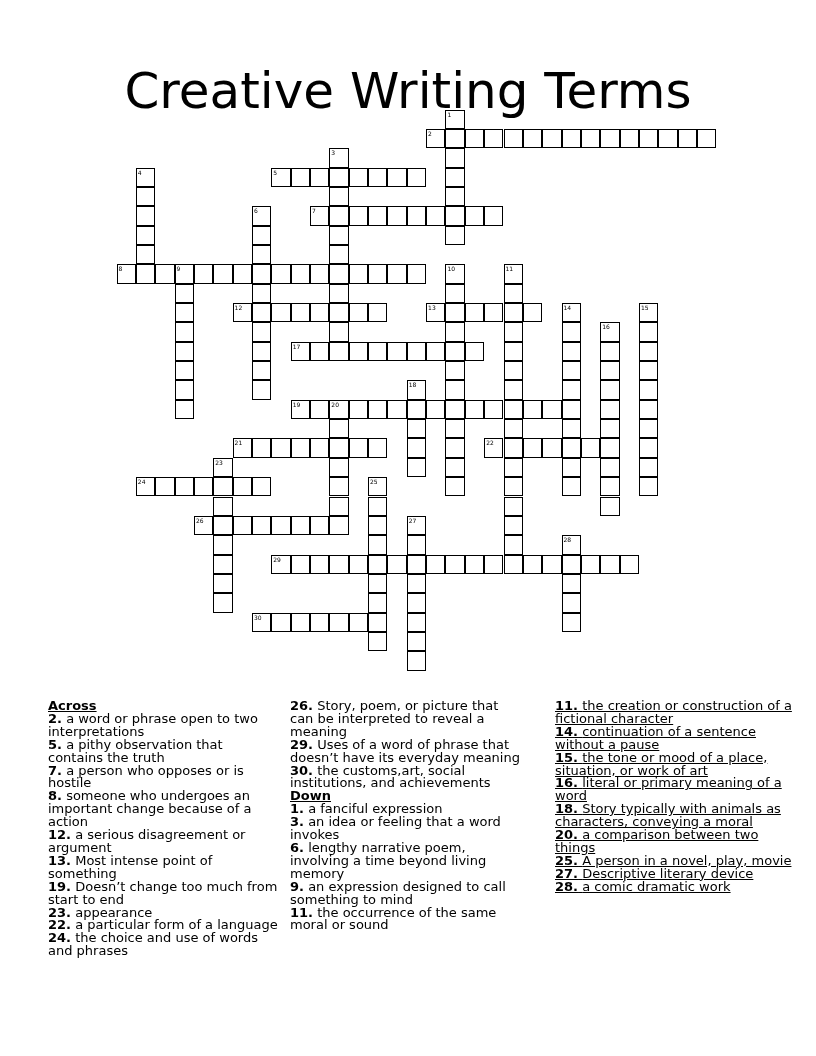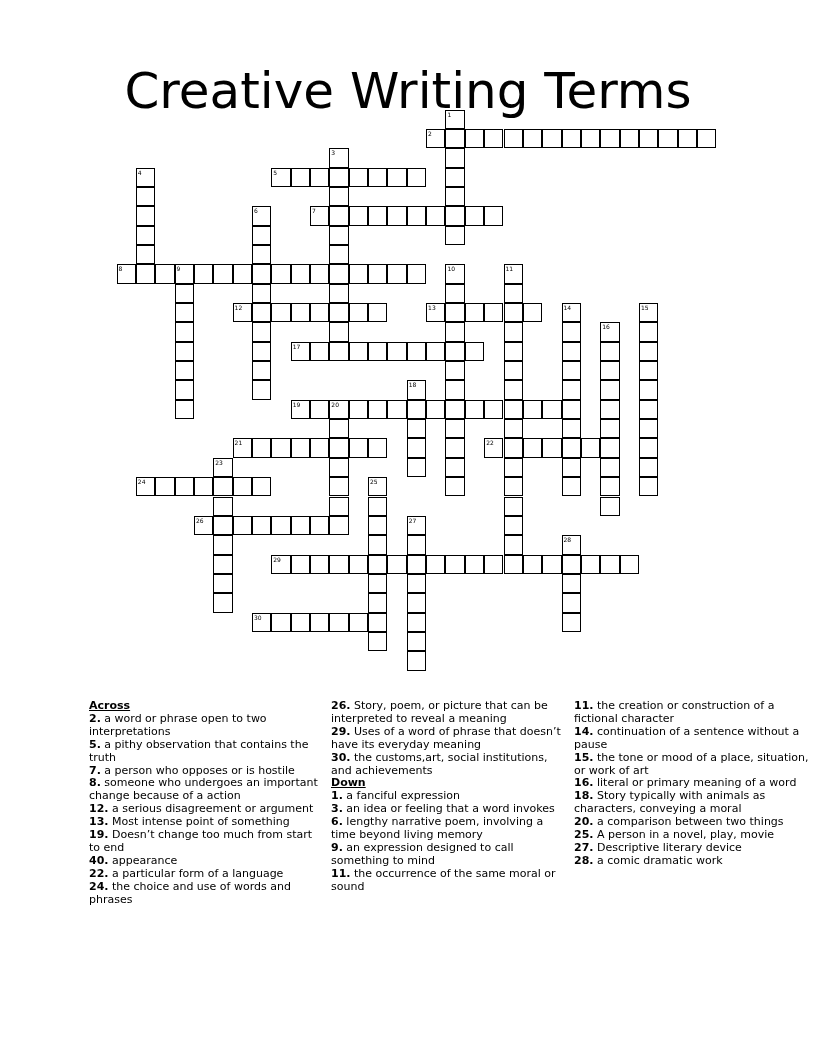--- a/index.html
+++ b/index.html
@@ -1,24 +1,24 @@
 <!DOCTYPE html>
 <html><head>
 <meta charset="utf-8">
 <style>
   html, body { margin: 0; padding: 0; background: #ffffff; }
   body { width: 816px; height: 1056px; position: relative; overflow: hidden; font-family: "DejaVu Sans", sans-serif; color: #000; }
   .title { position: absolute; left: 0; top: 28px; width: 816px; text-align: center; font-size: 50px; font-family: "DejaVu Sans", sans-serif; font-weight: normal; letter-spacing: 0px; color: #000; }
   .grid { position: absolute; left: 0; top: 0; width: 816px; height: 690px; }
   .cell { position: absolute; width: 19.35px; height: 19.35px; box-sizing: border-box; border: 1px solid #000; background: #fff; margin-left: -0.5px; margin-top: -0.5px; }
   .num { position: absolute; left: 1px; top: 0px; font-size: 6px; line-height: 7px; font-family: "DejaVu Sans", sans-serif; color: #000; }
-  .clues { position: absolute; top: 700px; font-size: 11px; line-height: 12.9px; font-family: "DejaVu Sans", sans-serif; margin-left: 41px; }
+  .clues { position: absolute; top: 700px; font-size: 13px; line-height: 12.9px; font-family: "DejaVu Sans", sans-serif; }
   .col1 { left: 48px; width: 232px; }
   .col2 { left: 290px; width: 232px; }
-  .col3 { left: 533px; width: 240px; }
+  .col3 { left: 555px; width: 240px; text-decoration: underline; }
   .heading { font-weight: bold; text-decoration: underline; display: block; }
   .clue { display: block; }
   .clue b { font-weight: bold; }
 </style>
 </head>
 <body>
 
 <h1 class="title">Creative Writing Terms</h1>
 
 <div class="grid" id="grid">
@@ -341,21 +341,21 @@
 
 <div class="clues col1">
   <span class="heading">Across</span>
   <span class="clue"><b>2.</b> <span>a word or phrase open to two interpretations</span></span>
   <span class="clue"><b>5.</b> <span>a pithy observation that contains the truth</span></span>
   <span class="clue"><b>7.</b> <span>a person who opposes or is hostile</span></span>
   <span class="clue"><b>8.</b> <span>someone who undergoes an important change because of a action</span></span>
   <span class="clue"><b>12.</b> <span>a serious disagreement or argument</span></span>
   <span class="clue"><b>13.</b> <span>Most intense point of something</span></span>
   <span class="clue"><b>19.</b> <span>Doesn’t change too much from start to end</span></span>
-  <span class="clue"><b>40.</b> <span>appearance</span></span>
+  <span class="clue"><b>23.</b> <span>appearance</span></span>
   <span class="clue"><b>22.</b> <span>a particular form of a language</span></span>
   <span class="clue"><b>24.</b> <span>the choice and use of words and phrases</span></span>
 </div>
 
 <div class="clues col2">
   <span class="clue"><b>26.</b> <span>Story, poem, or picture that can be interpreted to reveal a meaning</span></span>
   <span class="clue"><b>29.</b> <span>Uses of a word of phrase that doesn’t have its everyday meaning</span></span>
   <span class="clue"><b>30.</b> <span>the customs,art, social institutions, and achievements</span></span>
   <span class="heading">Down</span>
   <span class="clue"><b>1.</b> <span>a fanciful expression</span></span>

